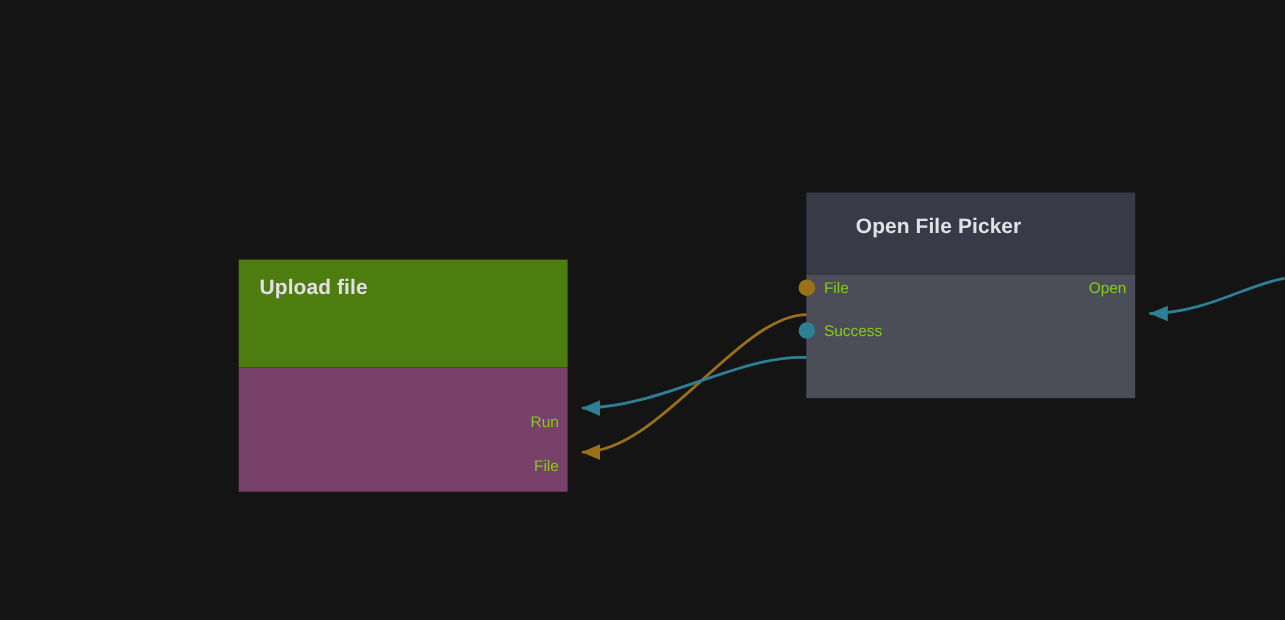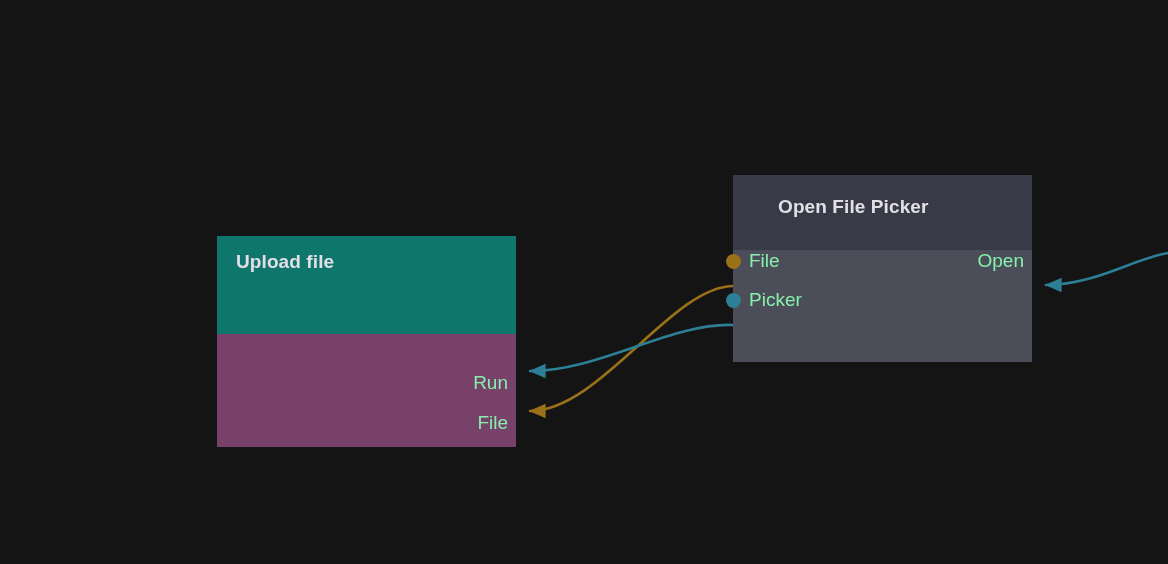--- a/index.html
+++ b/index.html
@@ -60,21 +60,21 @@
   }
 
   
   #node-upload-file {
     left: 217px;
     top: 236px;
     width: 299px;
     height: 211px;
   }
   #node-upload-file .node-header {
-    background: #0f766e;
+    background: #4d7c0f;
     height: 98px;
   }
   #node-upload-file .node-body {
     background: #774169;
     height: 113px;
   }
 
   
   #node-open-file-picker {
     left: 733px;
@@ -104,22 +104,22 @@
     right: 0;
     justify-content: flex-end;
     padding-right: 8px;
   }
   .port-row.in {
     left: 0;
     justify-content: flex-start;
     padding-left: 16px;
   }
   .port-label {
-    font-size: 19px;
-    color: #86efac;
+    font-size: 14px;
+    color: #84cc16;
     line-height: 26px;
     white-space: nowrap;
   }
   .port-dot {
     position: absolute;
     width: 15px;
     height: 15px;
     border-radius: 50%;
   }
   .port-dot.left {
@@ -177,21 +177,21 @@
 
     <div class="node-body">
 
       <div class="port-row in" style="top:-2px;">
         <span class="port-dot left dot-data"></span>
         <span class="port-label">File</span>
       </div>
 
       <div class="port-row in" style="top:37px;">
         <span class="port-dot left dot-flow"></span>
-        <span class="port-label">Picker</span>
+        <span class="port-label">Success</span>
       </div>
 
       <div class="port-row out" style="top:-2px;">
         <span class="port-label">Open</span>
       </div>
 
     </div>
   </div>
 
 </div>

